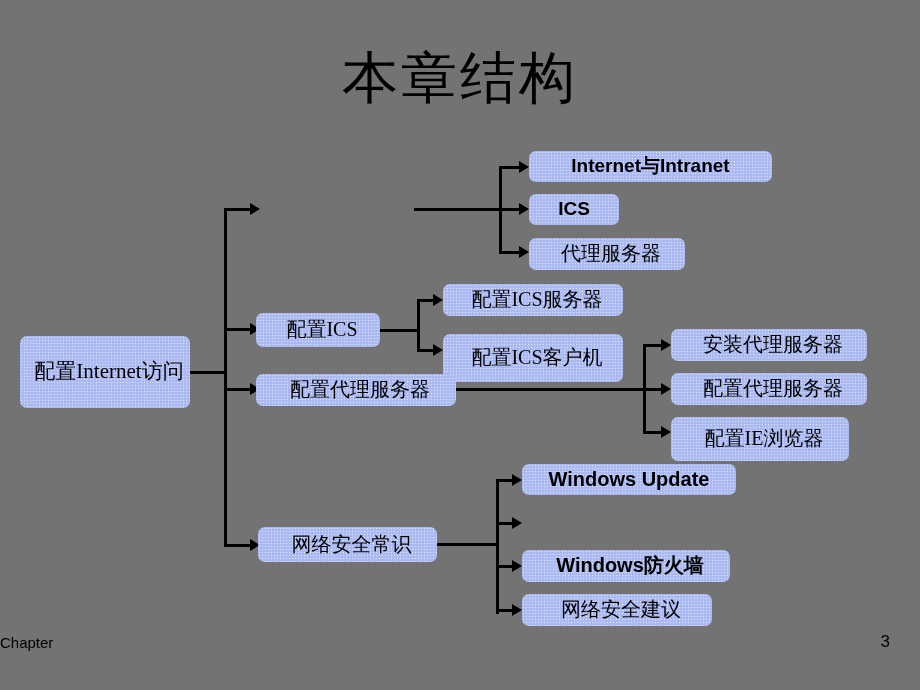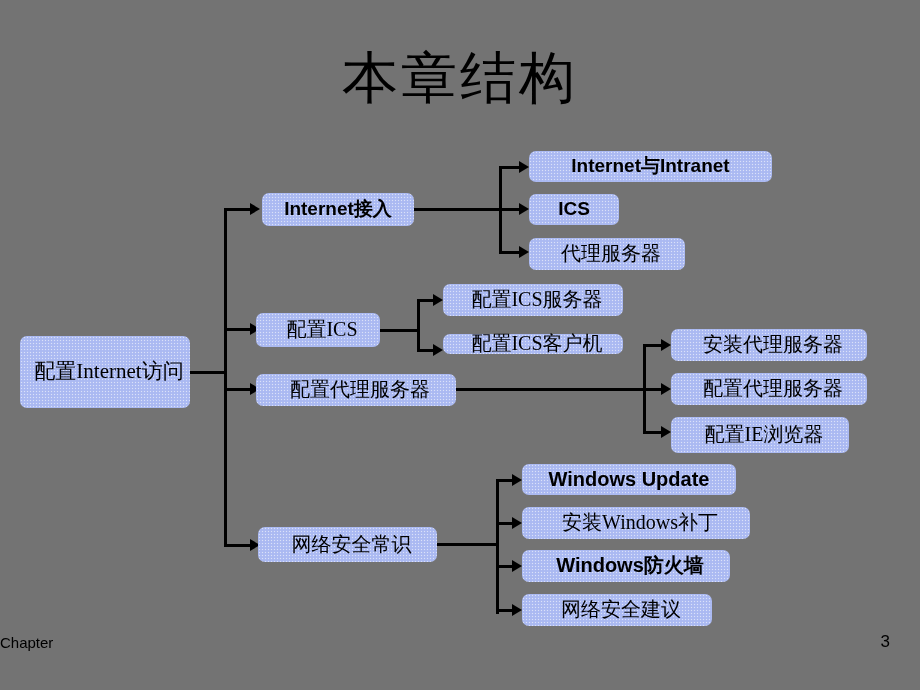--- a/index.html
+++ b/index.html
@@ -121,21 +121,20 @@
 
   <div class="hline" style="left:224px; top:328px; width:28px;"></div>
   <div class="arrowhead" style="left:250px; top:323px;"></div>
 
   <div class="hline" style="left:224px; top:388px; width:28px;"></div>
   <div class="arrowhead" style="left:250px; top:383px;"></div>
 
   <div class="hline" style="left:224px; top:544px; width:28px;"></div>
   <div class="arrowhead" style="left:250px; top:539px;"></div>
 
-  <div class="node sans-bold" style="left:262px; top:193px; width:152px; height:33px; font-size:19px;">Internet接入</div>
 
   <div class="hline" style="left:414px; top:208px; width:88px;"></div>
   <div class="vline" style="left:499px; top:166px; height:88px;"></div>
 
   <div class="hline" style="left:499px; top:166px; width:22px;"></div>
   <div class="arrowhead" style="left:519px; top:161px;"></div>
 
   <div class="hline" style="left:499px; top:208px; width:22px;"></div>
   <div class="arrowhead" style="left:519px; top:203px;"></div>
 
@@ -154,62 +153,61 @@
   <div class="vline" style="left:417px; top:299px; height:53px;"></div>
 
   <div class="hline" style="left:417px; top:299px; width:18px;"></div>
   <div class="arrowhead" style="left:433px; top:294px;"></div>
 
   <div class="hline" style="left:417px; top:349px; width:18px;"></div>
   <div class="arrowhead" style="left:433px; top:344px;"></div>
 
   <div class="node serif" style="left:443px; top:284px; width:180px; height:32px; font-size:20px;">配置ICS服务器</div>
 
-  <div class="node serif" style="left:443px; top:334px; width:180px; height:20px; font-size:20px;">配置ICS客户机</div>
+  <div class="node serif" style="left:443px; top:334px; width:180px; height:48px; font-size:20px;">配置ICS客户机</div>
 
   <div class="node serif" style="left:256px; top:374px; width:200px; height:32px; font-size:20px;">配置代理服务器</div>
 
   <div class="hline" style="left:456px; top:388px; width:190px;"></div>
   <div class="vline" style="left:643px; top:344px; height:90px;"></div>
 
   <div class="hline" style="left:643px; top:344px; width:20px;"></div>
   <div class="arrowhead" style="left:661px; top:339px;"></div>
 
   <div class="hline" style="left:643px; top:388px; width:20px;"></div>
   <div class="arrowhead" style="left:661px; top:383px;"></div>
 
   <div class="hline" style="left:643px; top:431px; width:20px;"></div>
   <div class="arrowhead" style="left:661px; top:426px;"></div>
 
   <div class="node serif" style="left:671px; top:329px; width:196px; height:32px; font-size:20px;">安装代理服务器</div>
 
   <div class="node serif" style="left:671px; top:373px; width:196px; height:32px; font-size:20px;">配置代理服务器</div>
 
-  <div class="node serif" style="left:671px; top:417px; width:178px; height:36px; font-size:20px;">配置IE浏览器</div>
+  <div class="node serif" style="left:671px; top:417px; width:178px; height:44px; font-size:20px;">配置IE浏览器</div>
 
   <div class="node serif" style="left:258px; top:527px; width:179px; height:35px; font-size:20px;">网络安全常识</div>
 
   <div class="hline" style="left:437px; top:543px; width:62px;"></div>
   <div class="vline" style="left:496px; top:479px; height:135px;"></div>
 
   <div class="hline" style="left:496px; top:479px; width:18px;"></div>
   <div class="arrowhead" style="left:512px; top:474px;"></div>
 
   <div class="hline" style="left:496px; top:522px; width:18px;"></div>
   <div class="arrowhead" style="left:512px; top:517px;"></div>
 
   <div class="hline" style="left:496px; top:565px; width:18px;"></div>
   <div class="arrowhead" style="left:512px; top:560px;"></div>
 
   <div class="hline" style="left:496px; top:609px; width:18px;"></div>
   <div class="arrowhead" style="left:512px; top:604px;"></div>
 
   <div class="node sans-bold" style="left:522px; top:464px; width:214px; height:31px; font-size:20px;">Windows Update</div>
 
-  <div class="node serif" style="left:522px; top:507px; width:228px; height:32px; font-size:20px; font-weight:normal;">安装Windows补丁</div>
 
   <div class="node sans-bold" style="left:522px; top:550px; width:208px; height:32px; font-size:20px;padding-left:8px;">Windows防火墙</div>
 
   <div class="node serif" style="left:522px; top:594px; width:190px; height:32px; font-size:20px;">网络安全建议</div>
 
   <div id="footer-chapter">Chapter</div>
   <div id="footer-page">3</div>
 
 </div>
 

